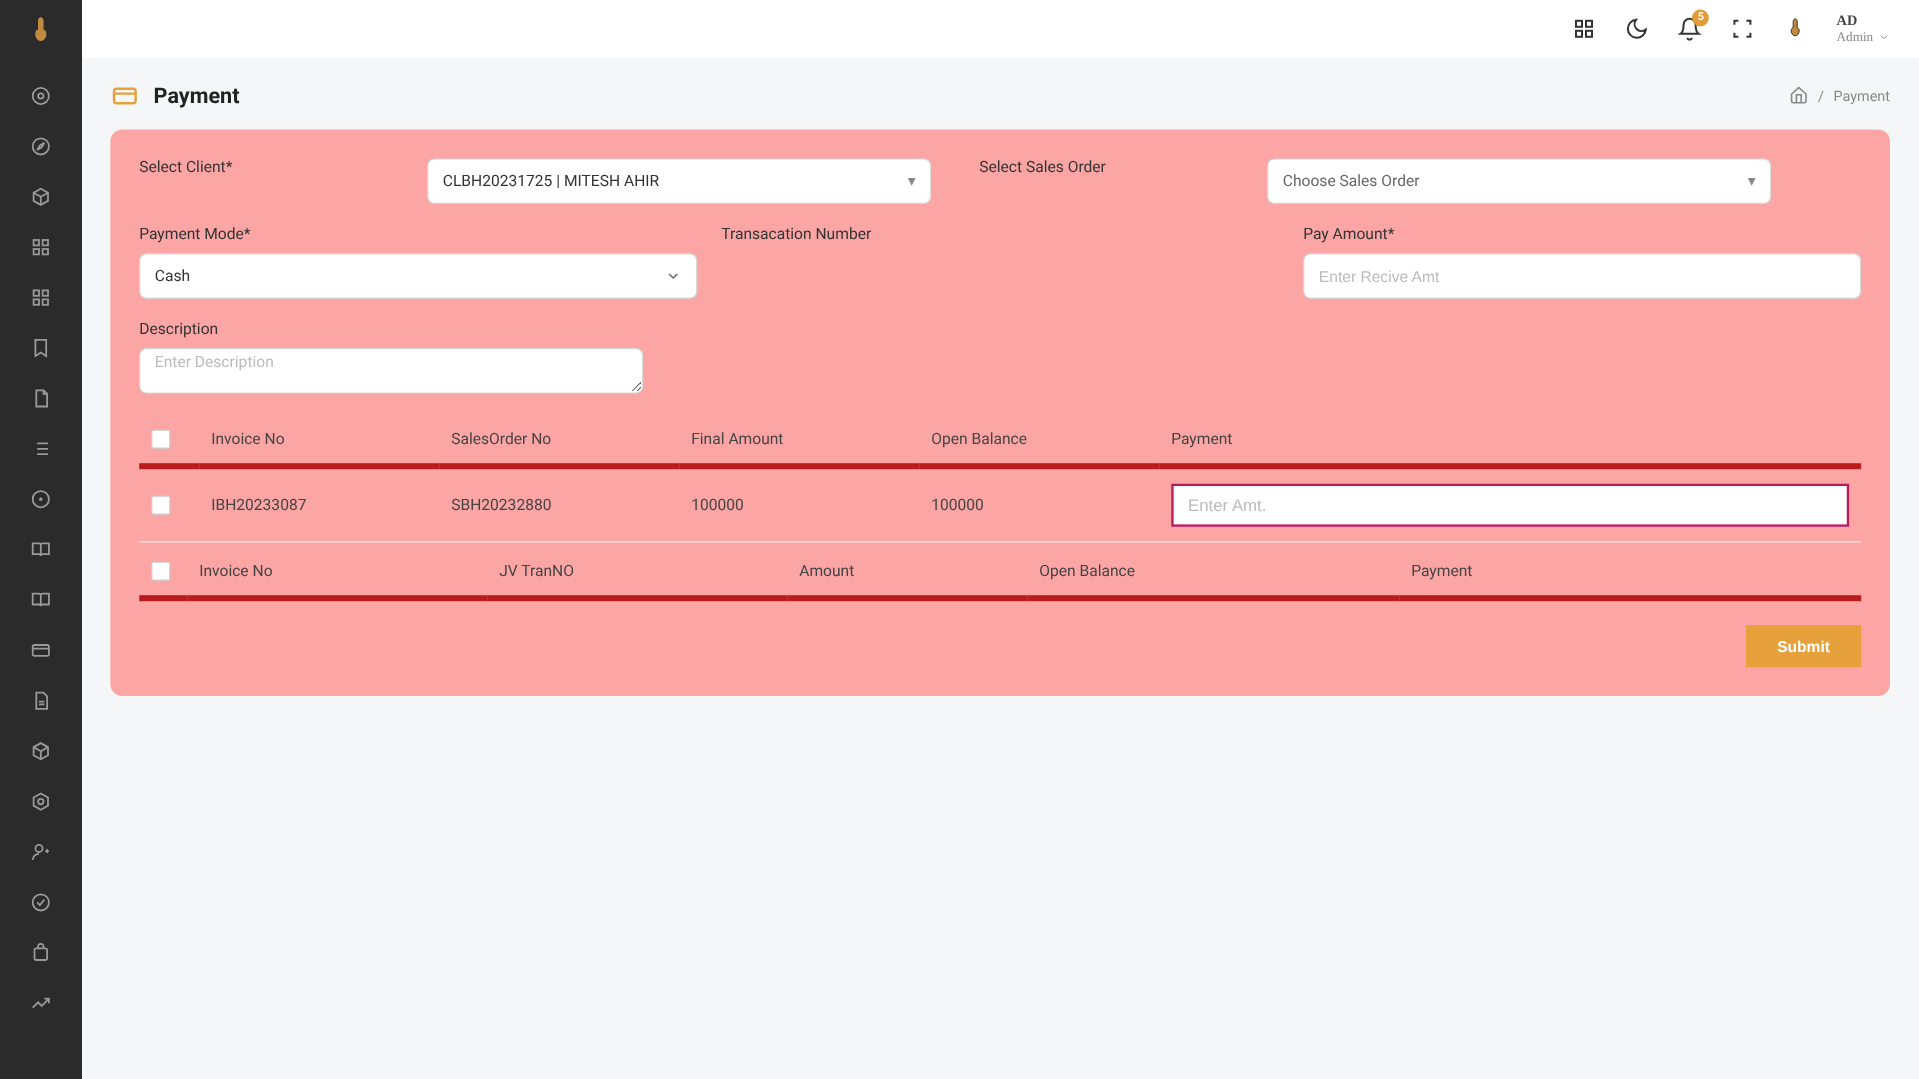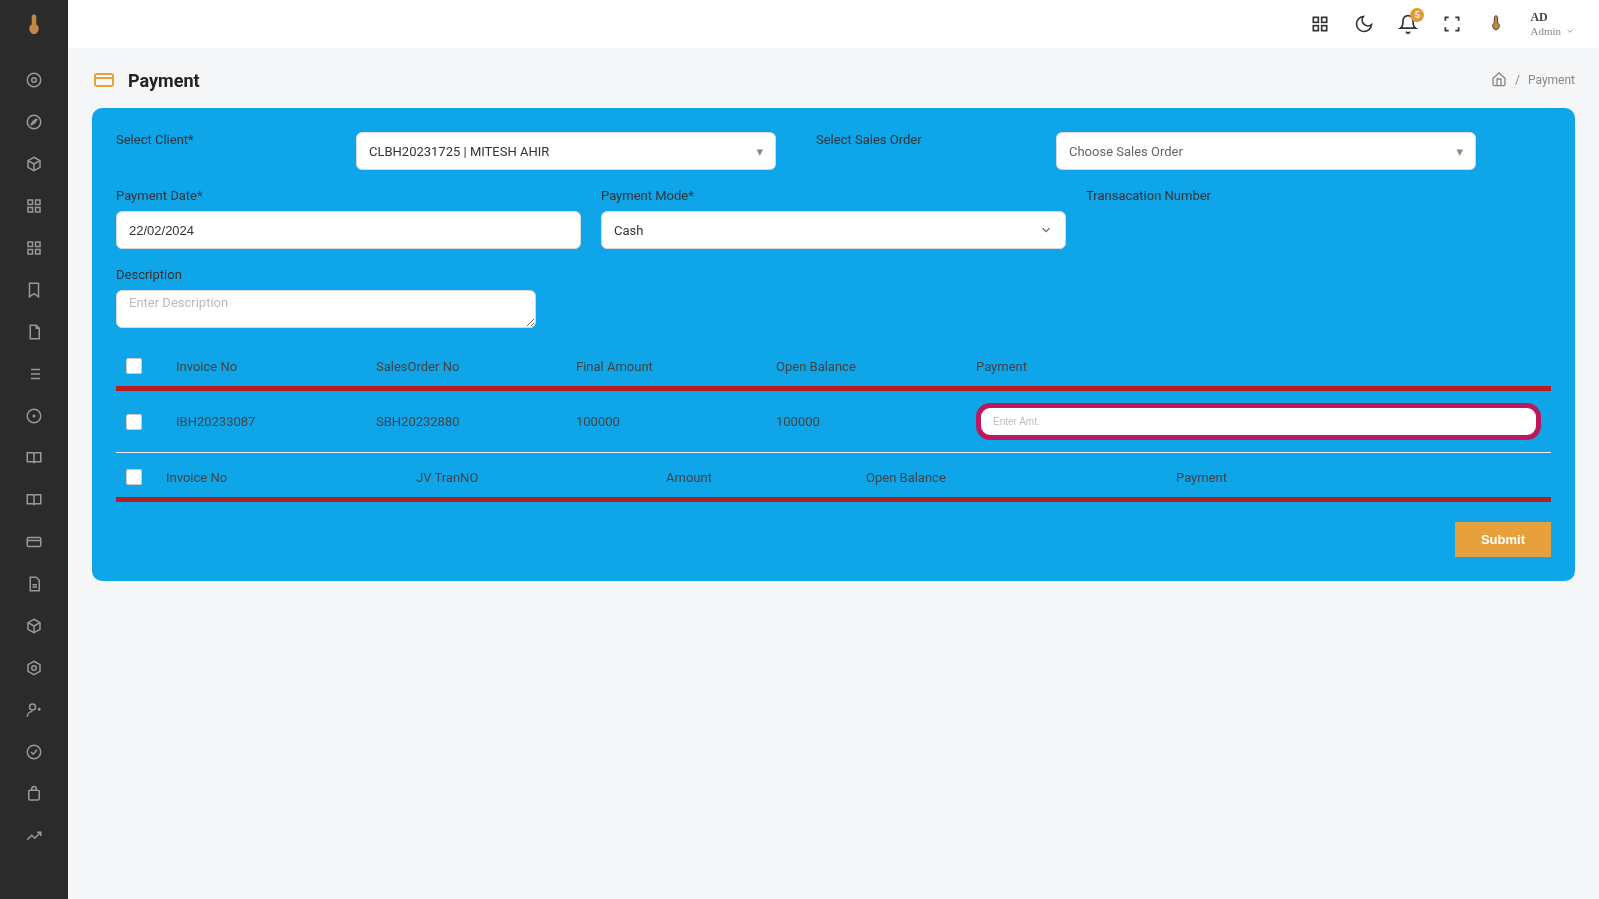--- a/index.html
+++ b/index.html
@@ -25,40 +25,40 @@
     
     .main { margin-left: 68px; margin-top: 48px; padding: 20px 24px; }
     .page-header { display: flex; align-items: center; justify-content: space-between; margin-bottom: 16px; }
     .page-title-wrap { display: flex; align-items: center; gap: 12px; }
     .page-title-icon { width: 24px; height: 24px; }
     .page-title { font-size: 18px; font-weight: 700; color: #222; }
     .breadcrumb { display: flex; align-items: center; gap: 8px; color: #888; font-size: 12px; }
     .breadcrumb svg { width: 16px; height: 16px; }
     
     
-    .card { background: #0ea5e9; border-radius: 10px; padding: 24px; }
+    .card { background: #fca5a5; border-radius: 10px; padding: 24px; }
     
     
     .form-row { display: flex; gap: 20px; margin-bottom: 18px; align-items: flex-start; }
     .field { display: flex; flex-direction: column; gap: 8px; }
     .field-label { font-size: 13px; color: #333; }
     .field-control { border: 1px solid #d7d7d7; border-radius: 6px; padding: 4px 12px; font-size: 13px; color: #333; background: #fff; height: 38px; display: flex; align-items: center; justify-content: space-between; cursor: pointer; }
     .field-control input { border: none; outline: none; width: 100%; font-size: 13px; color: #333; }
     .field-control input::placeholder { color: #bbb; }
     .select-arrow { color: #888; }
     
     textarea.field-control { height: auto; min-height: 38px; resize: both; cursor: text; width: 100%; font-family: inherit; outline: none; }
     textarea.field-control::placeholder { color: #bbb; }
     
     
     .table { width: 100%; border-collapse: collapse; margin-top: 12px; }
     .table th { text-align: left; font-weight: 400; color: #444; font-size: 13px; padding: 12px 10px; border-bottom: 5px solid #b91c1c; }
     .table td { padding: 12px 10px; font-size: 13px; color: #444; border-bottom: 1px solid #eee; }
     .row-checkbox { width: 16px; height: 16px; border: 1.5px solid #ccc; border-radius: 2px; cursor: pointer; background: #fff; }
-    .table-input { border: 5px solid #be185d; border-radius: 14px; padding: 8px 12px; font-size: 10px; width: 100%; outline: none; }
+    .table-input { border: 2px solid #be185d; border-radius: 0; padding: 8px 12px; font-size: 14px; width: 100%; outline: none; }
     .table-input::placeholder { color: #bbb; }
     
     .second-table { margin-top: 4px; }
     
     
     .submit-row { display: flex; justify-content: flex-end; margin-top: 20px; }
     .submit-btn { background: #e6a03c; color: #fff; border: none; border-radius: 0; padding: 10px 26px; font-size: 13px; font-weight: 600; cursor: pointer; }
     
     
     .row1-col1 { width: 220px; display: flex; flex-direction: column; justify-content: center; }
@@ -301,36 +301,36 @@
       <div class="row1-col4">
         <div class="field-control">
           <span style="color:#666">Choose Sales Order</span>
           <span class="select-arrow">▾</span>
         </div>
       </div>
     </div>
 
     <div class="form-row row2">
       <div class="field">
-        <span class="field-label">Payment Date*</span>
-        <div class="field-control">
-          <input type="text" value="22/02/2024" style="">
-        </div>
-      </div>
-      <div class="field">
         <span class="field-label">Payment Mode*</span>
         <div class="field-control">
           <span>Cash</span>
           <svg width="14" height="14" viewBox="0 0 24 24" fill="none" stroke="#666" stroke-width="2">
               <path d="M6 9l6 6 6-6"></path>
             </svg>
         </div>
       </div>
       <div class="field">
         <span class="field-label">Transacation Number</span>
+      </div>
+      <div class="field">
+        <span class="field-label">Pay Amount*</span>
+        <div class="field-control">
+          <input type="text" placeholder="Enter Recive Amt" style="">
+        </div>
       </div>
     </div>
 
     <div class="form-row">
       <div class="field desc-field">
         <span class="field-label">Description</span>
         <textarea class="field-control" rows="1" placeholder="Enter Description" style=""></textarea>
       </div>
     </div>
 

